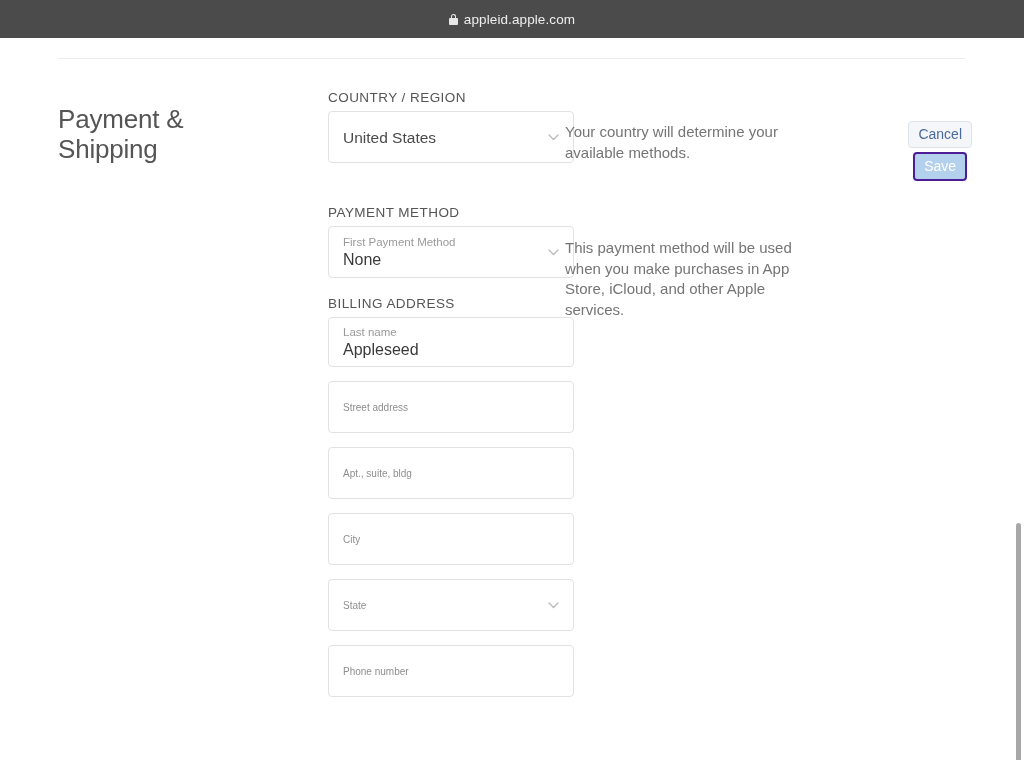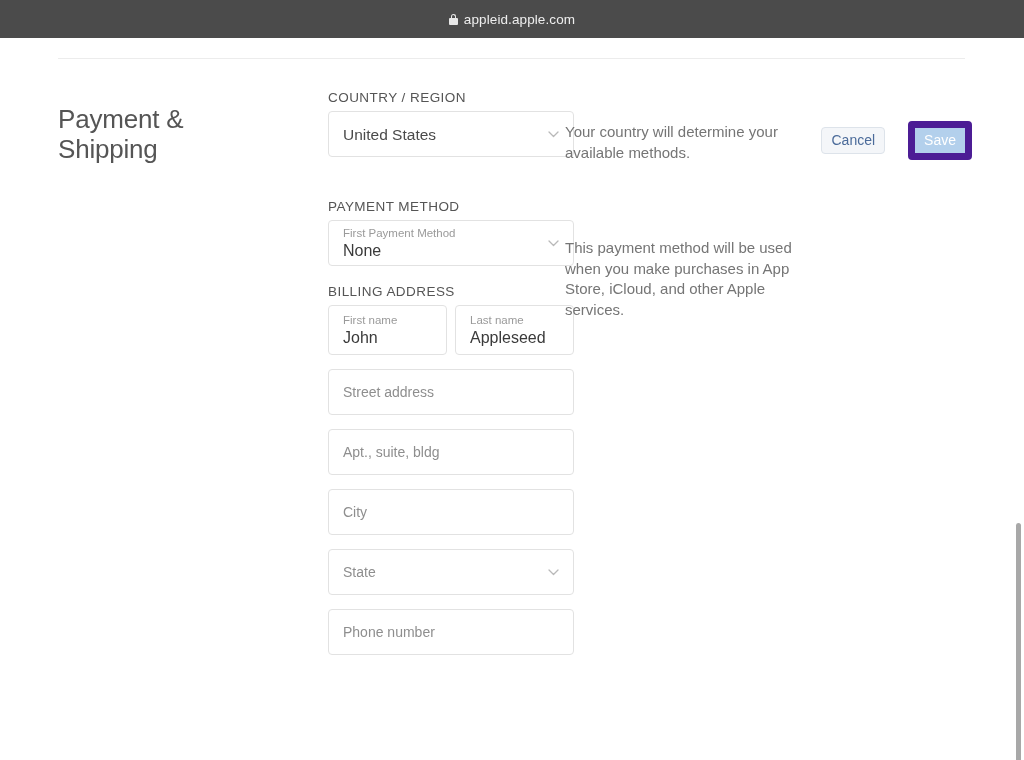--- a/index.html
+++ b/index.html
@@ -109,31 +109,31 @@
     font-weight: 400;
     margin-bottom: 6px;
     text-transform: uppercase;
   }
 
   .field {
     position: relative;
     border: 1px solid #e2e2e2;
     border-radius: 4px;
     background: #ffffff;
-    height: 46px;
+    height: 52px;
     padding: 0 14px;
     display: flex;
     flex-direction: column;
     justify-content: center;
   }
 
   .field.with-chevron { padding-right: 36px; }
 
   .field .placeholder {
-    font-size: 14px;
+    font-size: 10px;
     color: #8e8e8e;
     font-weight: 300;
   }
 
   .field .float-label {
     font-size: 11.5px;
     color: #9a9a9a;
     line-height: 13px;
     margin-bottom: 1px;
     font-weight: 300;
@@ -184,39 +184,40 @@
   .help-country { top: 44px; }
   .help-payment { top: 160px; }
 
   
   .actions {
     position: absolute;
     right: 52px;
     top: 43px;
     display: flex;
     align-items: center;
-    gap: 23px;
+    gap: 4px;
+    flex-direction: column;
   }
   .btn {
     font-family: "Liberation Sans", sans-serif;
     font-size: 14px;
     border-radius: 4px;
     padding: 4px 9px 5px;
     line-height: 16px;
     cursor: pointer;
   }
   .btn-cancel {
     color: #4b6b9a;
     background: #f4f6f9;
     border: 1px solid #dde3ea;
   }
   .btn-save {
     color: #ffffff;
     background: #b3d0ec;
-    border: 7px solid #4c1d95;
+    border: 2px solid #4c1d95;
     cursor: default;
   }
 
   
   .scrollbar-track {
     position: absolute;
     right: 0;
     top: 30px;
     width: 12px;
     height: 730px;
@@ -285,24 +286,20 @@
         </div>
       </div>
 
       <div style="height:18px"></div>
 
       <div>
         <div class="section-label">BILLING ADDRESS</div>
 
         <div class="name-row">
           <div class="field">
-            <span class="float-label">First name</span>
-            <span class="value">John</span>
-          </div>
-          <div class="field">
             <span class="float-label">Last name</span>
             <span class="value">Appleseed</span>
           </div>
         </div>
 
         <div class="field stack">
           <span class="placeholder">Street address</span>
         </div>
 
         <div class="field stack">

